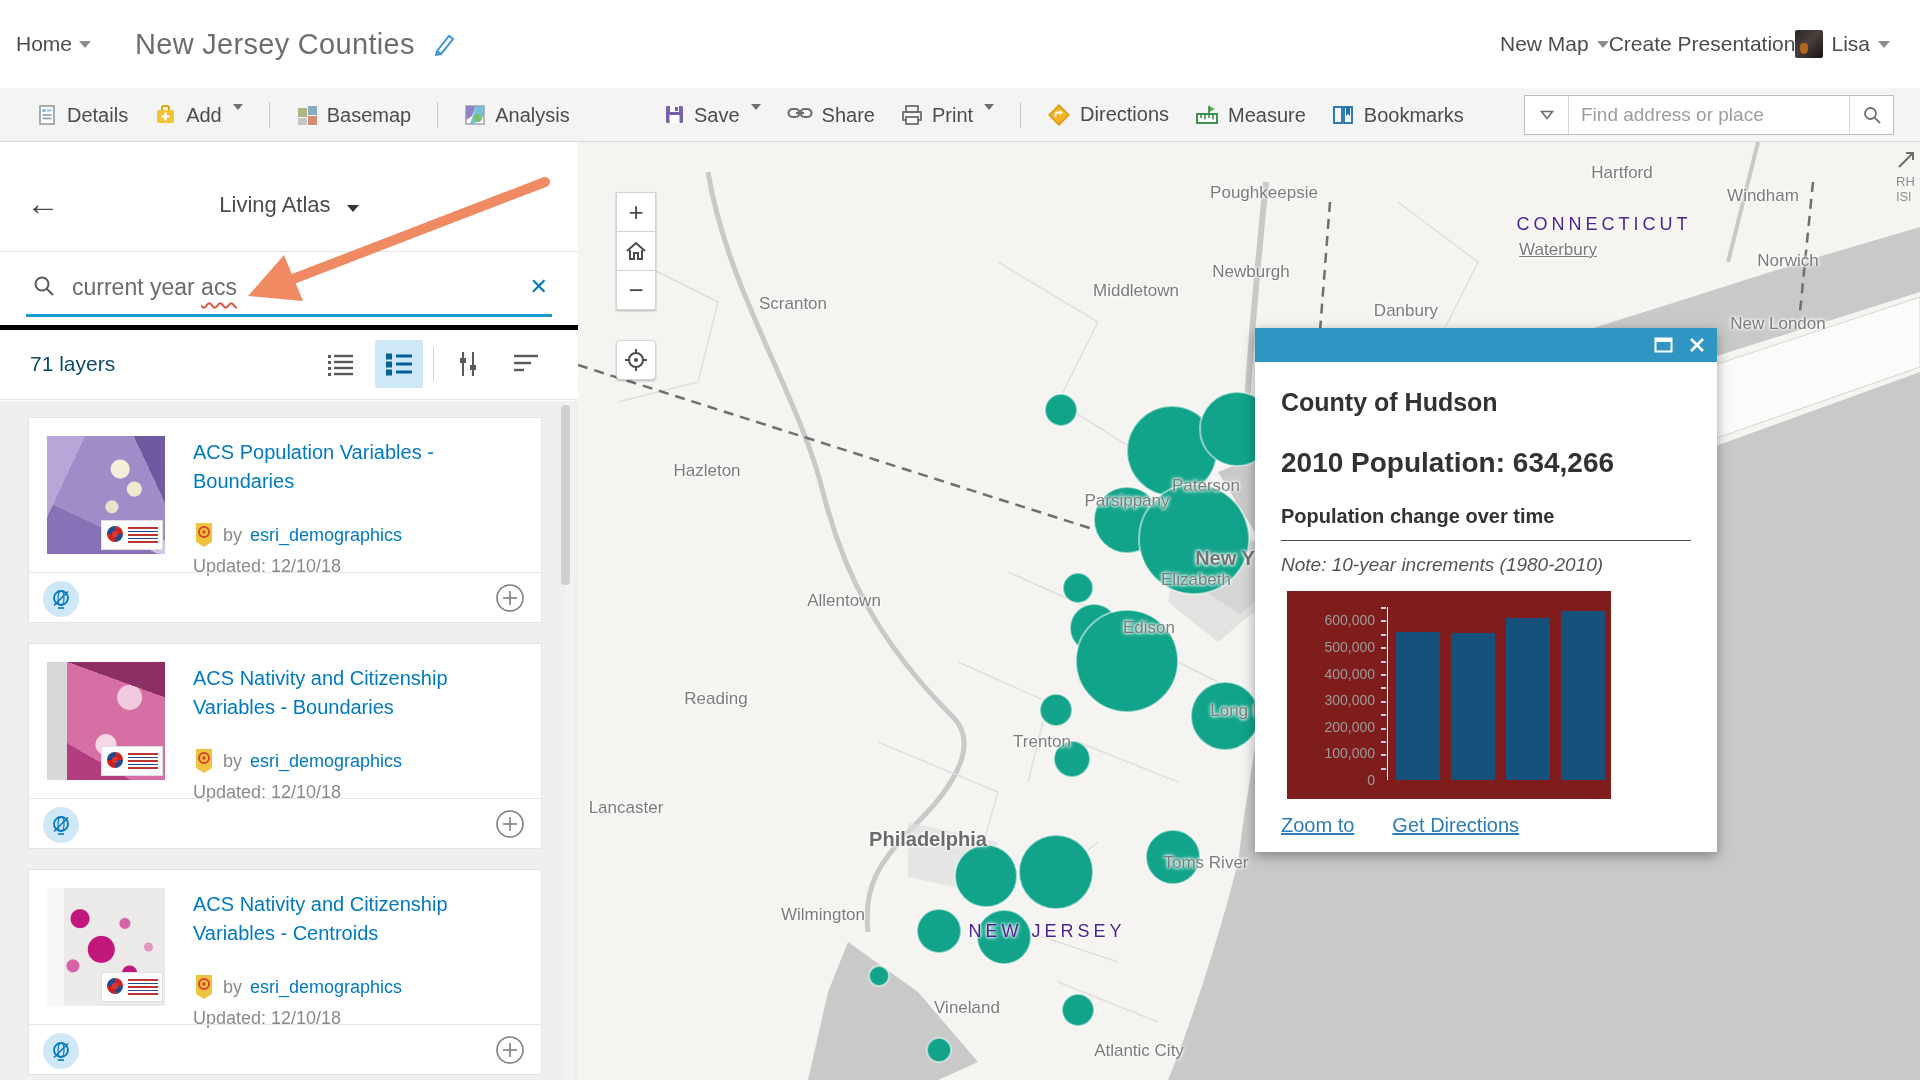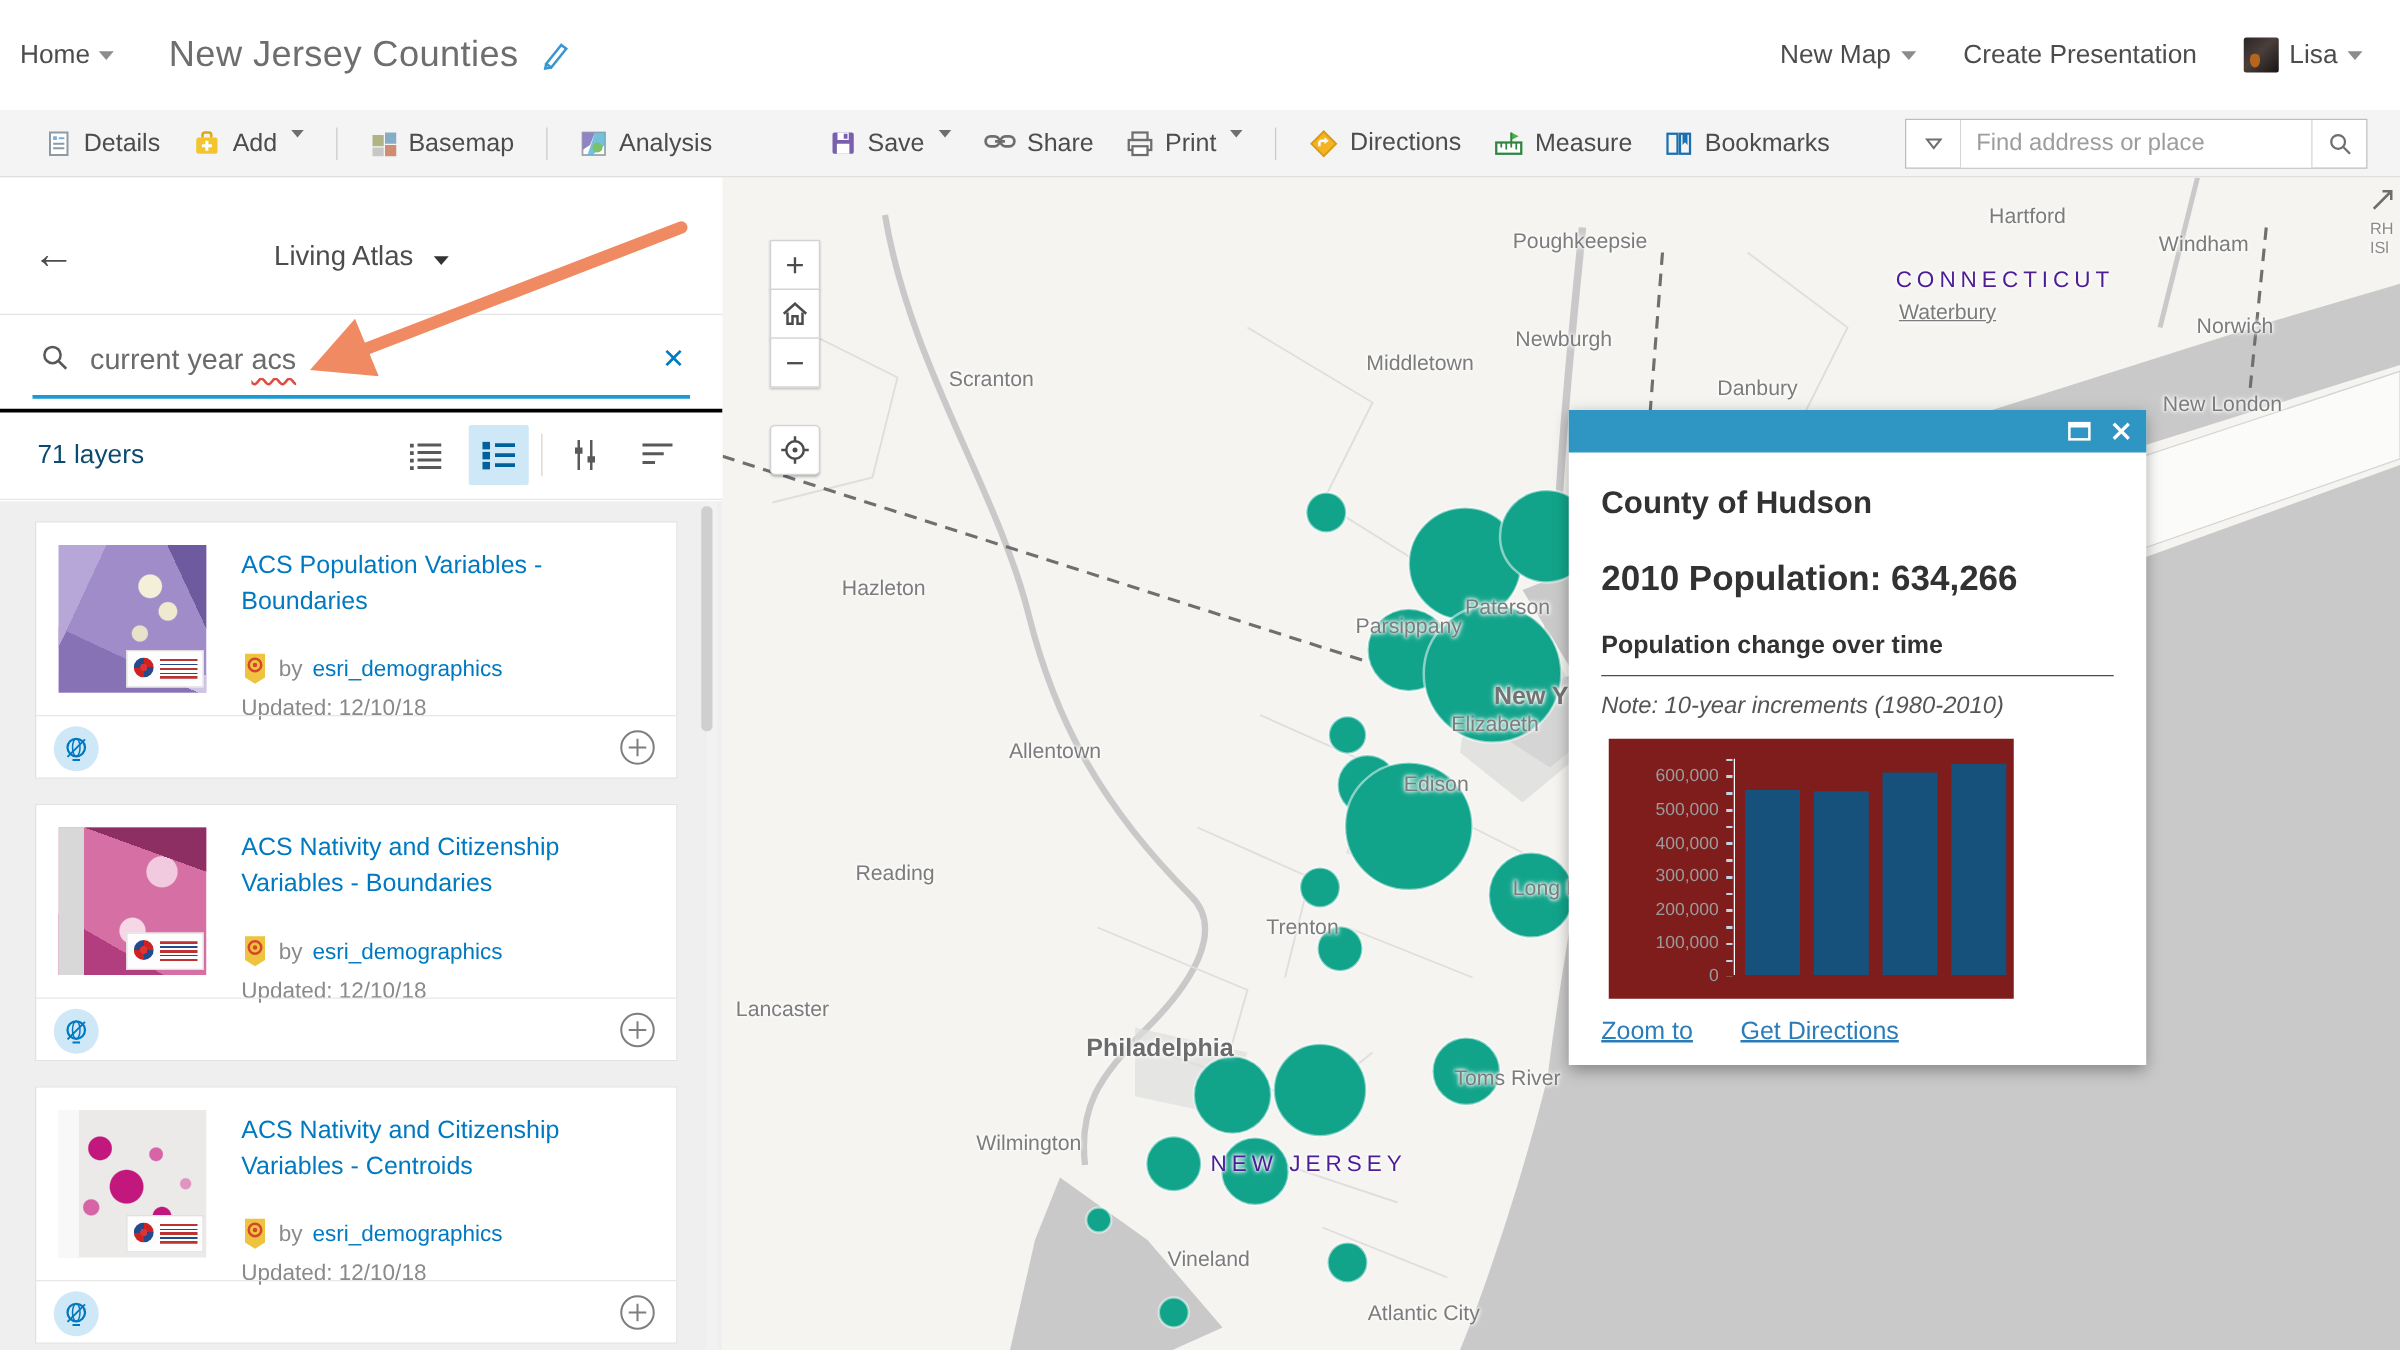--- a/index.html
+++ b/index.html
@@ -8,21 +8,21 @@
 
   
   .app-header { position:absolute; left:0; top:0; width:1920px; height:88px; background:#fff;
     display:flex; align-items:center; }
   .hdr-left { display:flex; align-items:center; margin-left:16px; }
   .hdr-home { font-size:21px; color:#4c4c4c; display:flex; align-items:center; gap:7px; cursor:pointer; }
   .chev { width:0; height:0; border-left:6px solid transparent; border-right:6px solid transparent;
     border-top:7px solid #8c8c8c; display:inline-block; }
   .map-title { font-size:29px; color:#6e6e6e; margin-left:44px; letter-spacing:.3px; }
   .pencil { margin-left:16px; cursor:pointer; display:inline-flex; }
-  .hdr-right { margin-left:auto; margin-right:30px; display:flex; align-items:center; gap:38px; font-size:21px; }
+  .hdr-right { margin-left:auto; margin-right:30px; display:flex; align-items:center; font-size:21px; }
   .hdr-item { display:flex; align-items:center; gap:8px; cursor:pointer; }
   .avatar { width:28px; height:28px; border-radius:2px;
     background:linear-gradient(135deg,#2a2628 0%,#4a3f3a 45%,#171415 100%); position:relative; }
   .avatar::after { content:""; position:absolute; left:5px; bottom:4px; width:8px; height:11px;
     background:#b5651d; border-radius:40% 40% 50% 50%; }
 
   
   .toolbar { position:absolute; left:0; top:88px; width:1920px; height:54px; background:#f4f4f4;
     border-bottom:1px solid #d9d9d9; }
   .tb-group { position:absolute; top:0; height:54px; display:flex; align-items:center; gap:26px; }
@@ -38,21 +38,21 @@
     font-family:"Liberation Sans",sans-serif; }
   .find-input::placeholder { color:#9d9d9d; }
   .find-mag { width:44px; border-left:1px solid #d6d6d6; display:flex; align-items:center; justify-content:center; cursor:pointer; }
 
   
   .panel { position:absolute; left:0; top:142px; width:578px; height:938px; background:#fff; }
   .panel-head { position:relative; height:110px; border-bottom:1px solid #e3e3e3; }
   .back-arrow { position:absolute; left:26px; top:44px; font-size:34px; color:#4c4c4c; line-height:1; cursor:pointer; }
   .atlas-sel { position:absolute; left:0; right:0; top:50px; text-align:center; font-size:22px; color:#4c4c4c; cursor:pointer; }
   .atlas-sel .chev { border-top-color:#333; margin-left:10px; }
-  .search-row { position:relative; height:78px; border-bottom:3px solid #000000; }
+  .search-row { position:relative; height:78px; border-bottom:5px solid #000000; }
   .search-underline { position:absolute; left:26px; right:26px; bottom:8px; height:3px; background:#1b9ad2; }
   .search-mag { position:absolute; left:32px; top:22px; }
   .search-text { position:absolute; left:72px; top:22px; font-size:23px; color:#6b6b6b; }
   .misspell { text-decoration:underline; text-decoration-style:wavy; text-decoration-color:#e04b3f;
     text-decoration-thickness:2px; text-underline-offset:7px; }
   .search-clear { position:absolute; right:30px; top:22px; font-size:22px; color:#0079c1; cursor:pointer; }
   .results-row { position:relative; height:70px; border-bottom:1px solid #e7e7e7; }
   .results-count { position:absolute; left:30px; top:22px; font-size:21px; color:#0c4a6e; }
   .view-icons { position:absolute; right:28px; top:10px; display:flex; align-items:center; gap:10px; }
   .vicon { width:48px; height:48px; display:flex; align-items:center; justify-content:center; cursor:pointer; border-radius:2px; }

